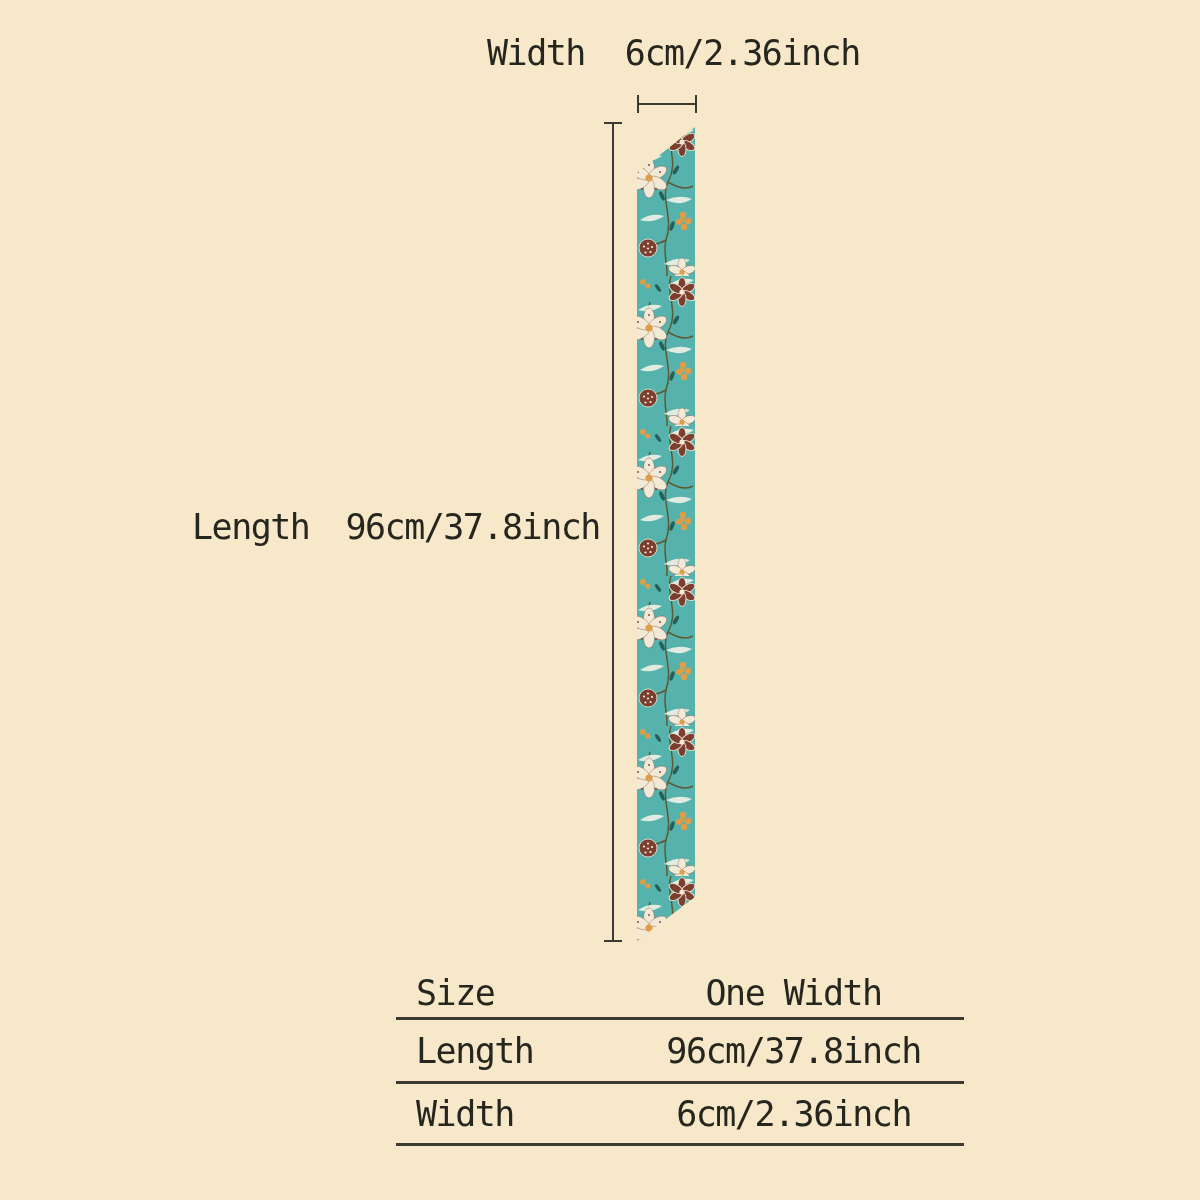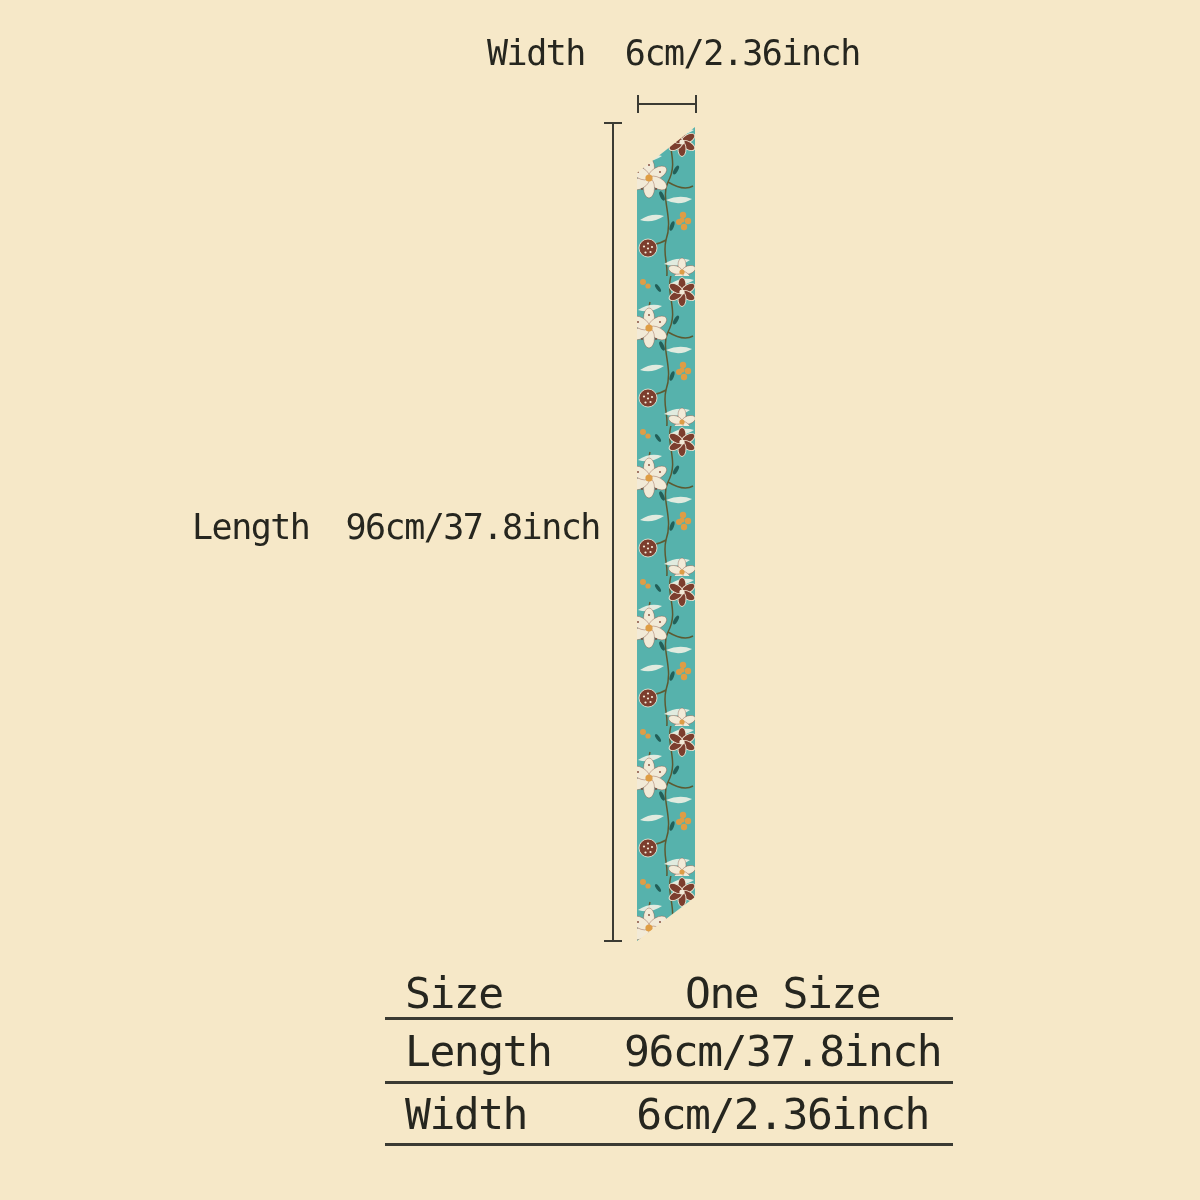--- a/index.html
+++ b/index.html
@@ -47,21 +47,21 @@
   
   .length-line{position:absolute;left:604px;top:122px;width:18px;height:820px;}
   .length-line .bar{position:absolute;left:8px;top:0;width:2px;height:820px;background:var(--line);}
   .length-line .cap-t{position:absolute;left:0;top:0;width:18px;height:2px;background:var(--line);}
   .length-line .cap-b{position:absolute;left:0;bottom:0;width:18px;height:2px;background:var(--line);}
 
   
   .scarf-svg{position:absolute;left:636px;top:126px;}
 
   
-  .size-table{position:absolute;left:385px;top:968px;width:568px;font-size:43px;letter-spacing:-1.5px;}
+  .size-table{position:absolute;left:396px;top:968px;width:568px;font-size:35px;letter-spacing:-1.5px;}
   .trow{display:flex;align-items:center;border-bottom:3px solid var(--line);}
   .trow.r1{height:52px;}
   .trow.r2{height:64px;}
   .trow.r3{height:62px;}
   .tcol-label{width:40%;padding-left:20px;}
   .tcol-value{width:60%;text-align:center;}
 
   
   .p-bg{fill:var(--scarf_teal);}
   .p-stem{stroke:var(--stem_dark);stroke-width:1.5;fill:none;}
@@ -180,21 +180,21 @@
   </svg>
 
   <div class="annotation annotation-left">
     <span>Length</span>
     <span>96cm/37.8inch</span>
   </div>
 
   <div class="size-table">
     <div class="trow r1">
       <div class="tcol-label">Size</div>
-      <div class="tcol-value">One Size</div>
+      <div class="tcol-value">One Width</div>
     </div>
     <div class="trow r2">
       <div class="tcol-label">Length</div>
       <div class="tcol-value">96cm/37.8inch</div>
     </div>
     <div class="trow r3">
       <div class="tcol-label">Width</div>
       <div class="tcol-value">6cm/2.36inch</div>
     </div>
   </div>

